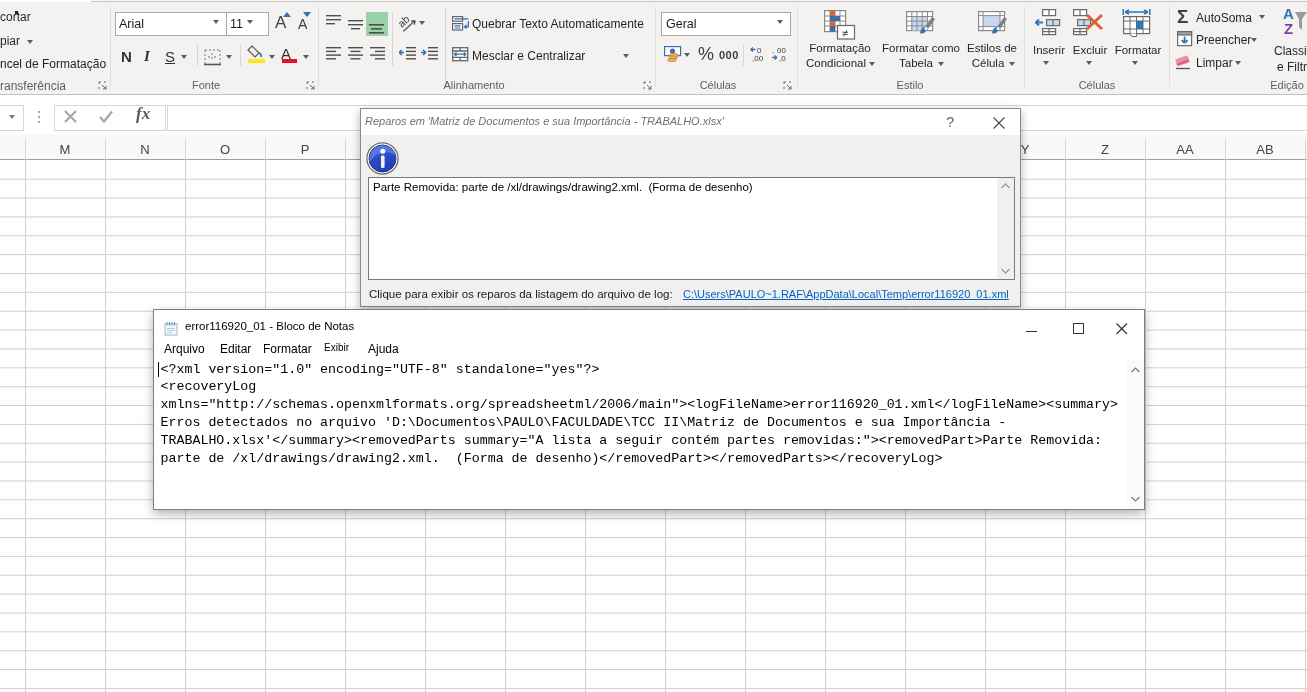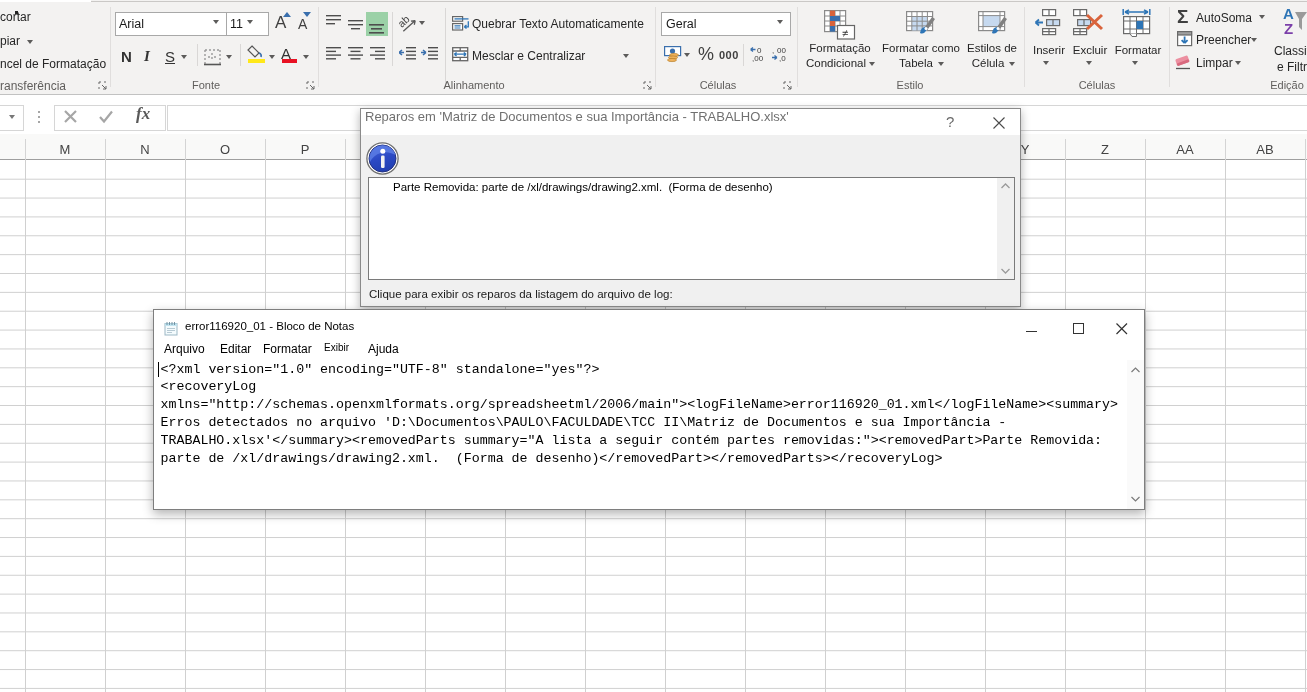--- a/index.html
+++ b/index.html
@@ -404,21 +404,21 @@
   <svg class="abs" style="left:1295px;top:10px" width="12" height="26">
       <path d="M0 2 H12 L7 9 V20 L4 17 V9 Z" fill="#9a9a9a"></path>
     </svg>
   <div class="txt" style="left:1274px;top:44px;">Classificar</div>
   <div class="txt" style="left:1277px;top:60px;">e Filtrar</div>
   <div class="gl" style="left:1287px;top:79px;">Edição</div>
 </div>
 
 <div class="abs" id="dialog" style="left:360px;top:108px;width:659px;height:197px;background:#f0f0f0;border:1px solid #8a8a8a;box-shadow:0 3px 9px rgba(0,0,0,0.3);">
   <div class="abs" style="left:0;top:0;width:659px;height:26px;background:#fff;"></div>
-  <div class="abs" style="left:4px;top:0;font-size:13px;color:#707070;white-space:nowrap;">Reparos em 'Matriz de Documentos e sua Importância - TRABALHO.xlsx'</div>
+  <div class="abs" style="left:4px;top:6px;font-size:11px;color:#707070;white-space:nowrap;font-style:italic;">Reparos em 'Matriz de Documentos e sua Importância - TRABALHO.xlsx'</div>
   <div class="abs" style="left:585px;top:4px;font-size:15px;color:#6a6a6a;">?</div>
   <svg class="abs" style="left:632px;top:8px" width="12" height="12">
       <path d="M0.5 0.5 L11.5 11.5 M11.5 0.5 L0.5 11.5" stroke="#4a4a4a" stroke-width="1.1"></path>
     </svg>
 
   <svg class="abs" style="left:5px;top:33px" width="34" height="34">
     <defs>
         <linearGradient id="ig" x1="0" y1="0" x2="0.3" y2="1">
       <stop offset="0" stop-color="#4d6fdd"></stop>
           <stop offset="0.55" stop-color="#2c4ac5"></stop>
@@ -426,31 +426,32 @@
     </linearGradient>
       </defs>
     <circle cx="16.5" cy="16.5" r="15.6" fill="#fff" stroke="#6e6e6e" stroke-width="1.3"></circle>
     <circle cx="16.5" cy="16.5" r="13.5" fill="url(#ig)" stroke="#24317d" stroke-width="1"></circle>
     <path d="M4 20 A 13 13 0 0 1 29.5 13 A 17 15 0 0 0 4 20 Z" fill="#5d7ee5" opacity="0.8"></path>
     <rect x="15" y="13.5" width="3.6" height="12.5" rx="1.2" fill="#f2f2f2"></rect>
     <circle cx="16.8" cy="9.3" r="2.5" fill="#fff"></circle>
   </svg>
 
   <div class="abs" style="left:7px;top:68px;width:645px;height:101px;background:#fff;border:1px solid #7a7a7a;">
-    <div class="abs" style="left:4px;top:3px;font-size:11.5px;color:#000;white-space:nowrap;margin-left:20px;">Parte Removida: parte de /xl/drawings/drawing2.xml.&nbsp; (Forma de desenho)</div>
+    <div class="abs" style="left:4px;top:3px;font-size:11.5px;color:#000;white-space:nowrap;">Parte Removida: parte de /xl/drawings/drawing2.xml.&nbsp; (Forma de desenho)</div>
     <div class="abs" style="right:0;top:0;width:17px;height:101px;background:#f0f0f0;">
       <svg class="abs" style="left:3px;top:4px" width="11" height="8">
           <path d="M1.5 6 L5.5 2 L9.5 6" stroke="#9a9a9a" stroke-width="1.3" fill="none"></path>
         </svg>
       <svg class="abs" style="left:3px;bottom:4px" width="11" height="8">
           <path d="M1.5 2 L5.5 6 L9.5 2" stroke="#9a9a9a" stroke-width="1.3" fill="none"></path>
         </svg>
     </div>
   </div>
   <div class="abs" style="left:8px;top:179px;font-size:11.5px;color:#1a1a1a;white-space:nowrap;">Clique para exibir os reparos da listagem do arquivo de log:</div>
+  <div class="abs" style="left:322px;top:179px;font-size:11px;color:#0563c1;text-decoration:underline;white-space:nowrap;">C:\Users\PAULO~1.RAF\AppData\Local\Temp\error116920_01.xml</div>
 </div>
 
 <div class="abs" id="notepad" style="left:153px;top:309px;width:990px;height:199px;background:#fff;border:1px solid #7e7e7e;box-shadow:0 4px 10px rgba(0,0,0,0.3);">
 
   <svg class="abs" style="left:10px;top:11px" width="15" height="15">
     <rect x="1" y="2.5" width="12" height="11.5" fill="#f4fbfd" stroke="#9db8c5" stroke-width="1"></rect>
     <rect x="1" y="2.5" width="12" height="2.4" fill="#bde2ef"></rect>
     <path d="M3 1 V4 M5.5 1 V4 M8 1 V4 M10.5 1 V4" stroke="#6a8b9b" stroke-width="0.9"></path>
     <path d="M3 7.5 H11 M3 9.5 H11 M3 11.5 H8" stroke="#b0c4cf" stroke-width="0.9"></path>
   </svg>

